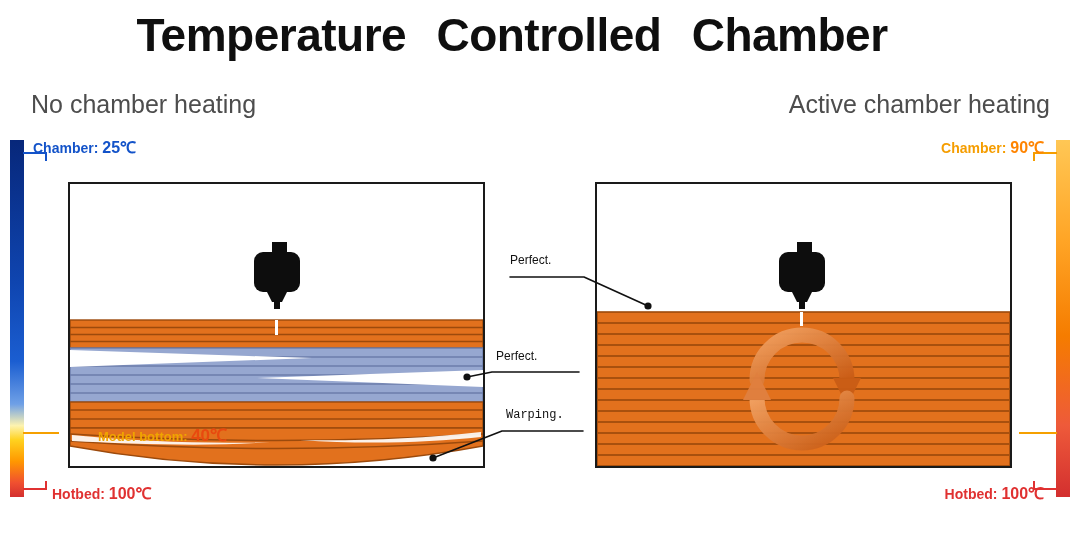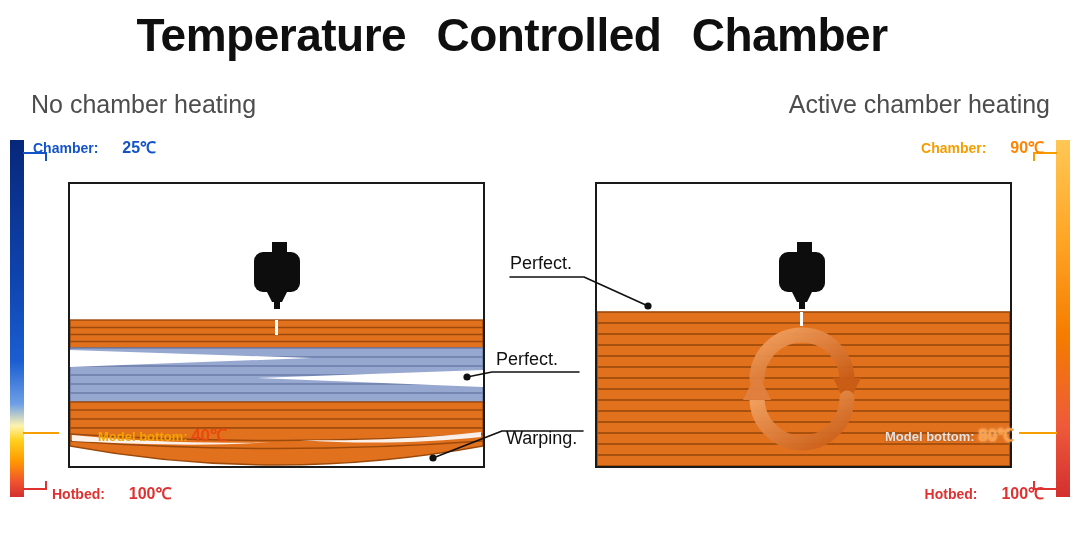--- a/index.html
+++ b/index.html
@@ -28,38 +28,38 @@
 
   .diagram-box{
     position:absolute;top:182px;width:413px;height:282px;
     border:2px solid #1a1a1a;background:#ffffff;
   }
   .diagram-box.left{left:68px;}
   .diagram-box.right{left:595px;}
   .diagram-box svg{display:block;}
 
   .temp-label{position:absolute;font-size:14px;font-weight:bold;white-space:nowrap;z-index:6;}
-  .temp-label .val{font-size:16px;margin-left:20px;}
+  .temp-label .val{font-size:16px;}
   .temp-label.chamber-left{left:33px;top:136px;color:#1353c9;}
   .temp-label.hotbed-left{left:52px;top:482px;color:#e03131;}
   .temp-label.chamber-right{right:36px;top:136px;color:#f59d00;}
   .temp-label.chamber-right .val{color:#ff8400;}
   .temp-label.hotbed-right{right:36px;top:482px;color:#e03131;}
 
   .model-bottom{position:absolute;top:423px;font-size:13px;font-weight:bold;white-space:nowrap;z-index:6;}
   .model-bottom .val{font-size:17px;}
   .model-bottom.left{left:62px;color:#f0a500;margin-left:36px;}
   .model-bottom.left .val{color:#e8490f;}
   .model-bottom.right{right:66px;text-align:right;color:#e3e3e3;text-shadow:0 0 2px rgba(120,50,0,.6);}
   .model-bottom.right .val{color:#ffa040;text-shadow:0 0 3px rgba(255,255,255,.7);}
 
-  .callout{position:absolute;font-size:18px;color:#111;white-space:nowrap;z-index:6;}
+  .callout{position:absolute;font-size:12px;color:#111;white-space:nowrap;z-index:6;}
   .callout.perfect{left:510px;top:253px;}
   .callout.cracking{left:496px;top:349px;}
-  .callout.warping{left:506px;top:428px;}
+  .callout.warping{left:506px;top:408px;font-family:Liberation Mono, monospace;}
 
   .overlay{position:absolute;left:0;top:0;z-index:5;pointer-events:none;}
 </style>
 </head>
 <body>
 
 <div class="stage">
 
   <div class="title">Temperature Controlled Chamber</div>
 
@@ -77,23 +77,20 @@
   </div>
   <div class="temp-label chamber-right">
     <span>Chamber: </span><span class="val">90℃</span>
   </div>
   <div class="temp-label hotbed-right">
     <span>Hotbed: </span><span class="val">100℃</span>
   </div>
 
   <div class="model-bottom left">
     <span>Model bottom: </span><span class="val">40℃</span>
-  </div>
-  <div class="model-bottom right">
-    <span>Model bottom: </span><span class="val">80℃</span>
   </div>
 
   <div class="diagram-box left">
     <svg width="413" height="282" viewBox="0 0 413 282">
 
       <g fill="#0d0d0d">
         <rect x="184" y="68" width="46" height="40" rx="9"></rect>
         <rect x="202" y="58" width="15" height="12"></rect>
         <polygon points="197,108 217,108 212,118 202,118"></polygon>
         <rect x="204" y="118" width="6" height="7"></rect>

